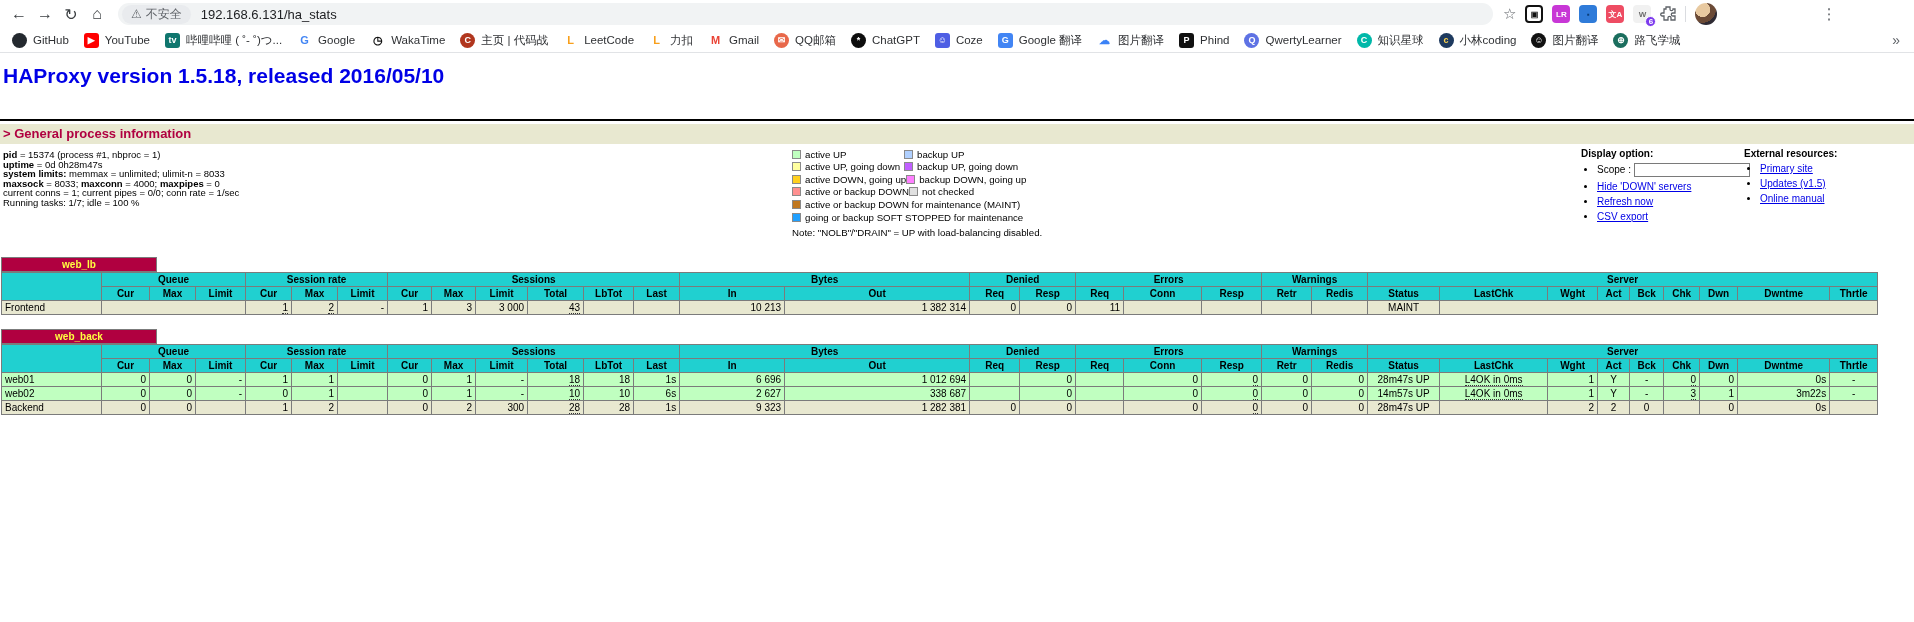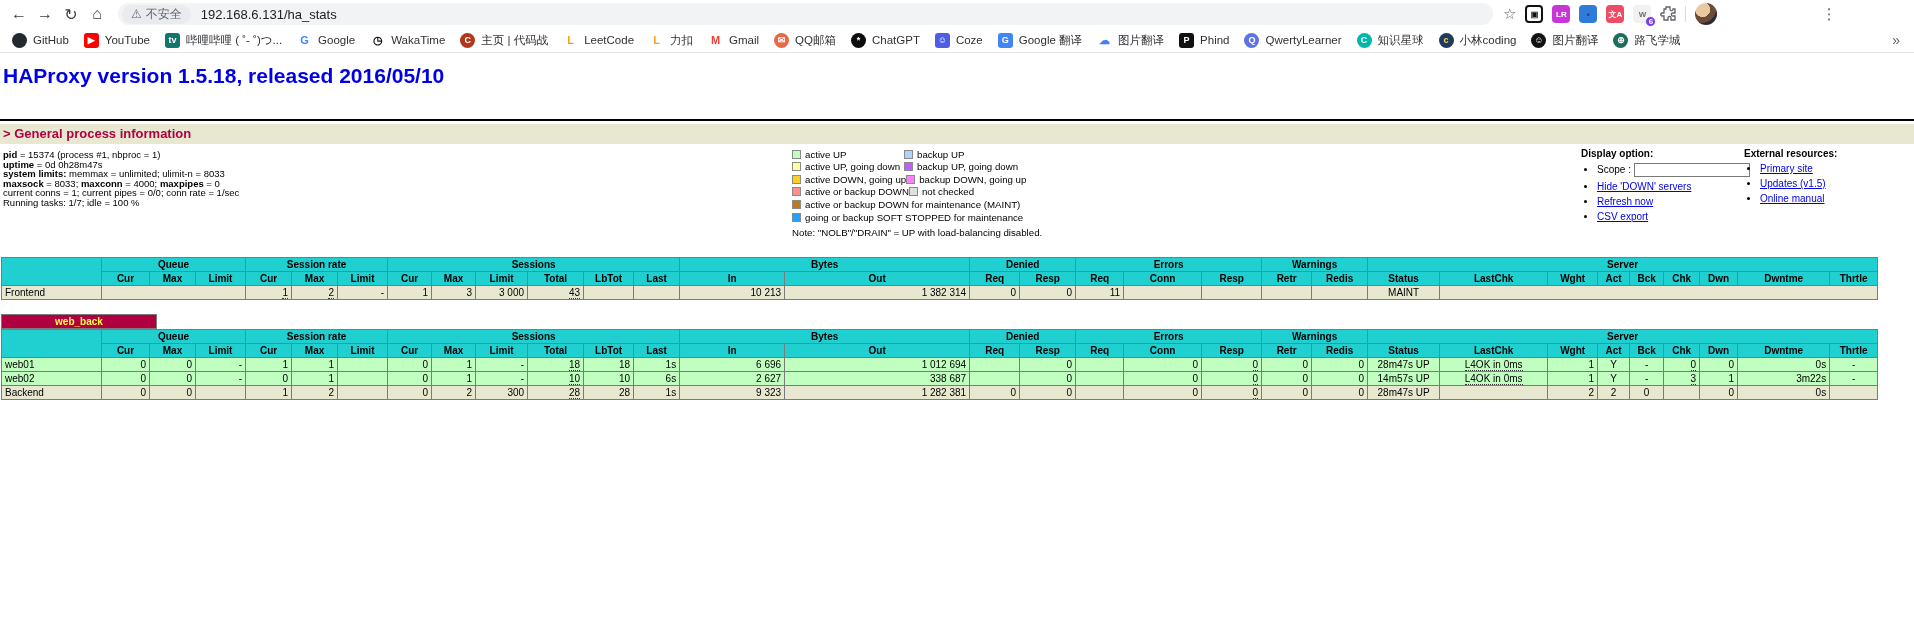--- a/index.html
+++ b/index.html
@@ -277,20 +277,28 @@
       <ul id="ext-list">
           <li><a class="lnk">Primary site</a></li>
           <li><a class="lnk">Updates (v1.5)</a></li>
           <li><a class="lnk">Online manual</a></li>
         </ul>
     </div>
   </div>
 
   <div class="tables" id="tables">
       <div class="tblwrap">
+        <table class="ttl">
+          <tbody>
+            <tr>
+              <th class="pxname">web_lb</th>
+              <th class="thempty"></th>
+            </tr>
+          </tbody>
+        </table>
         <table class="tbl">
           <colgroup>
             <col style="width: 100px;">
             <col style="width: 48px;">
             <col style="width: 46px;">
             <col style="width: 50px;">
             <col style="width: 46px;">
             <col style="width: 46px;">
             <col style="width: 50px;">
             <col style="width: 44px;">

